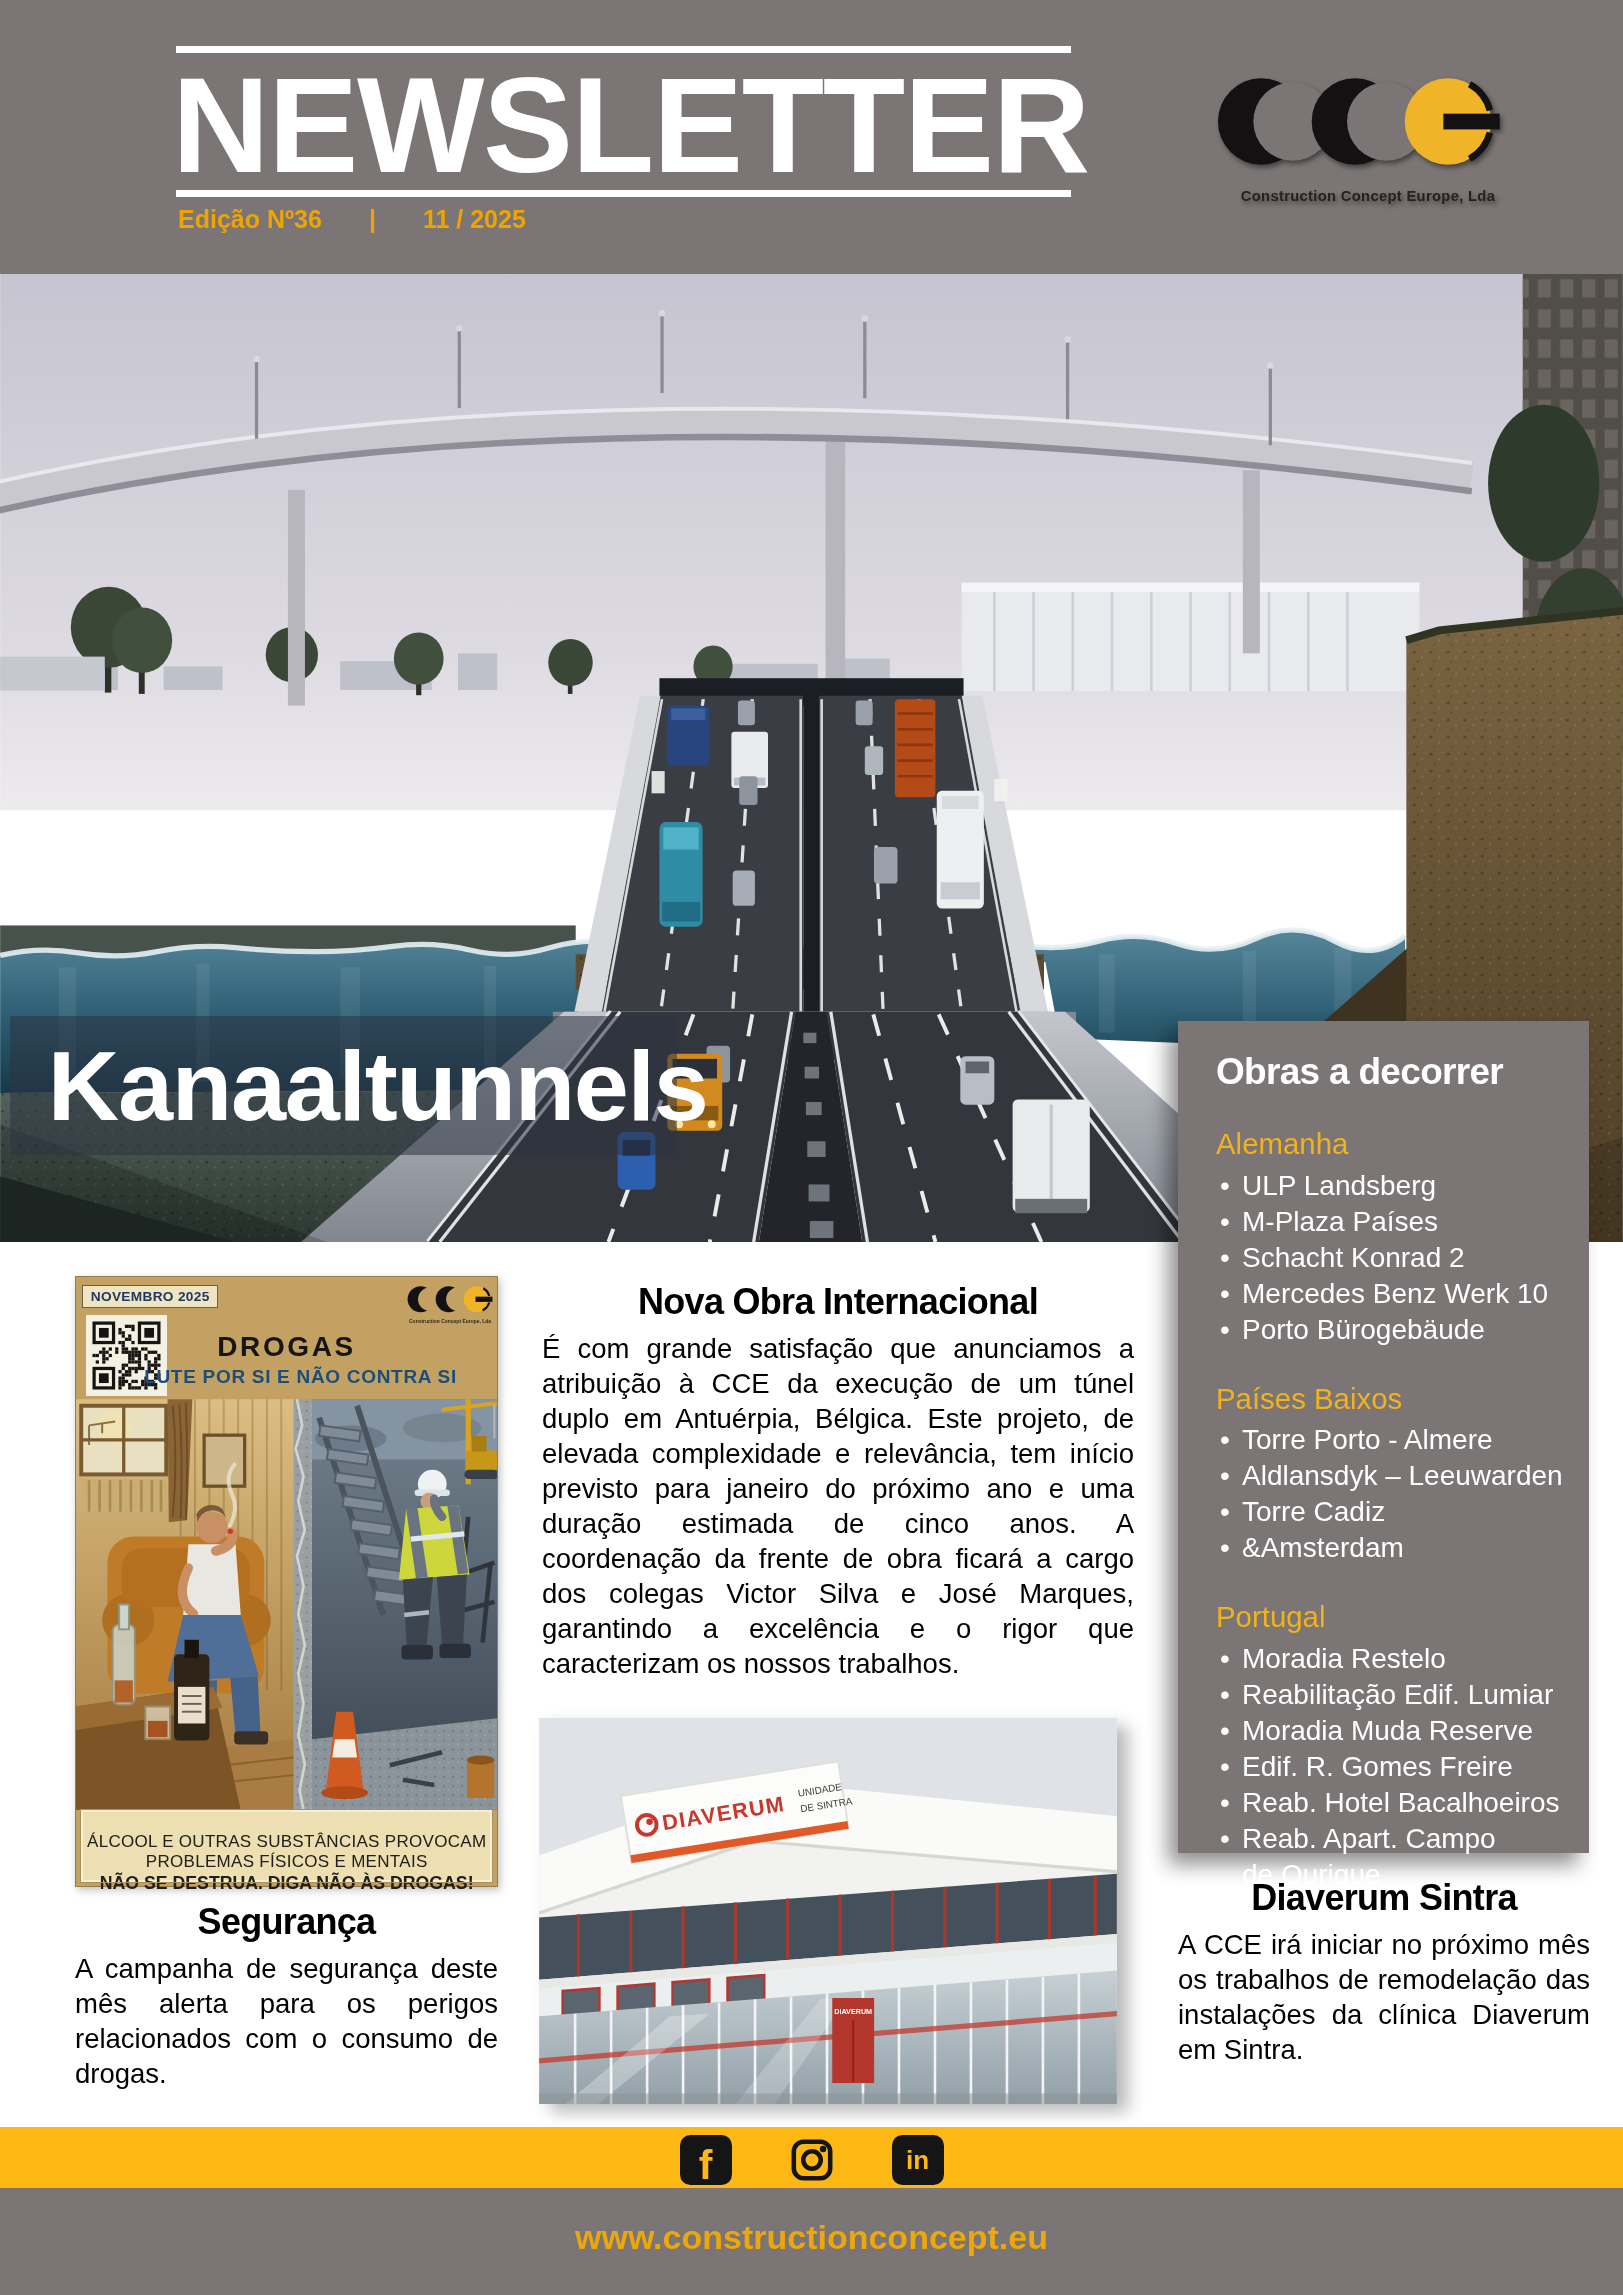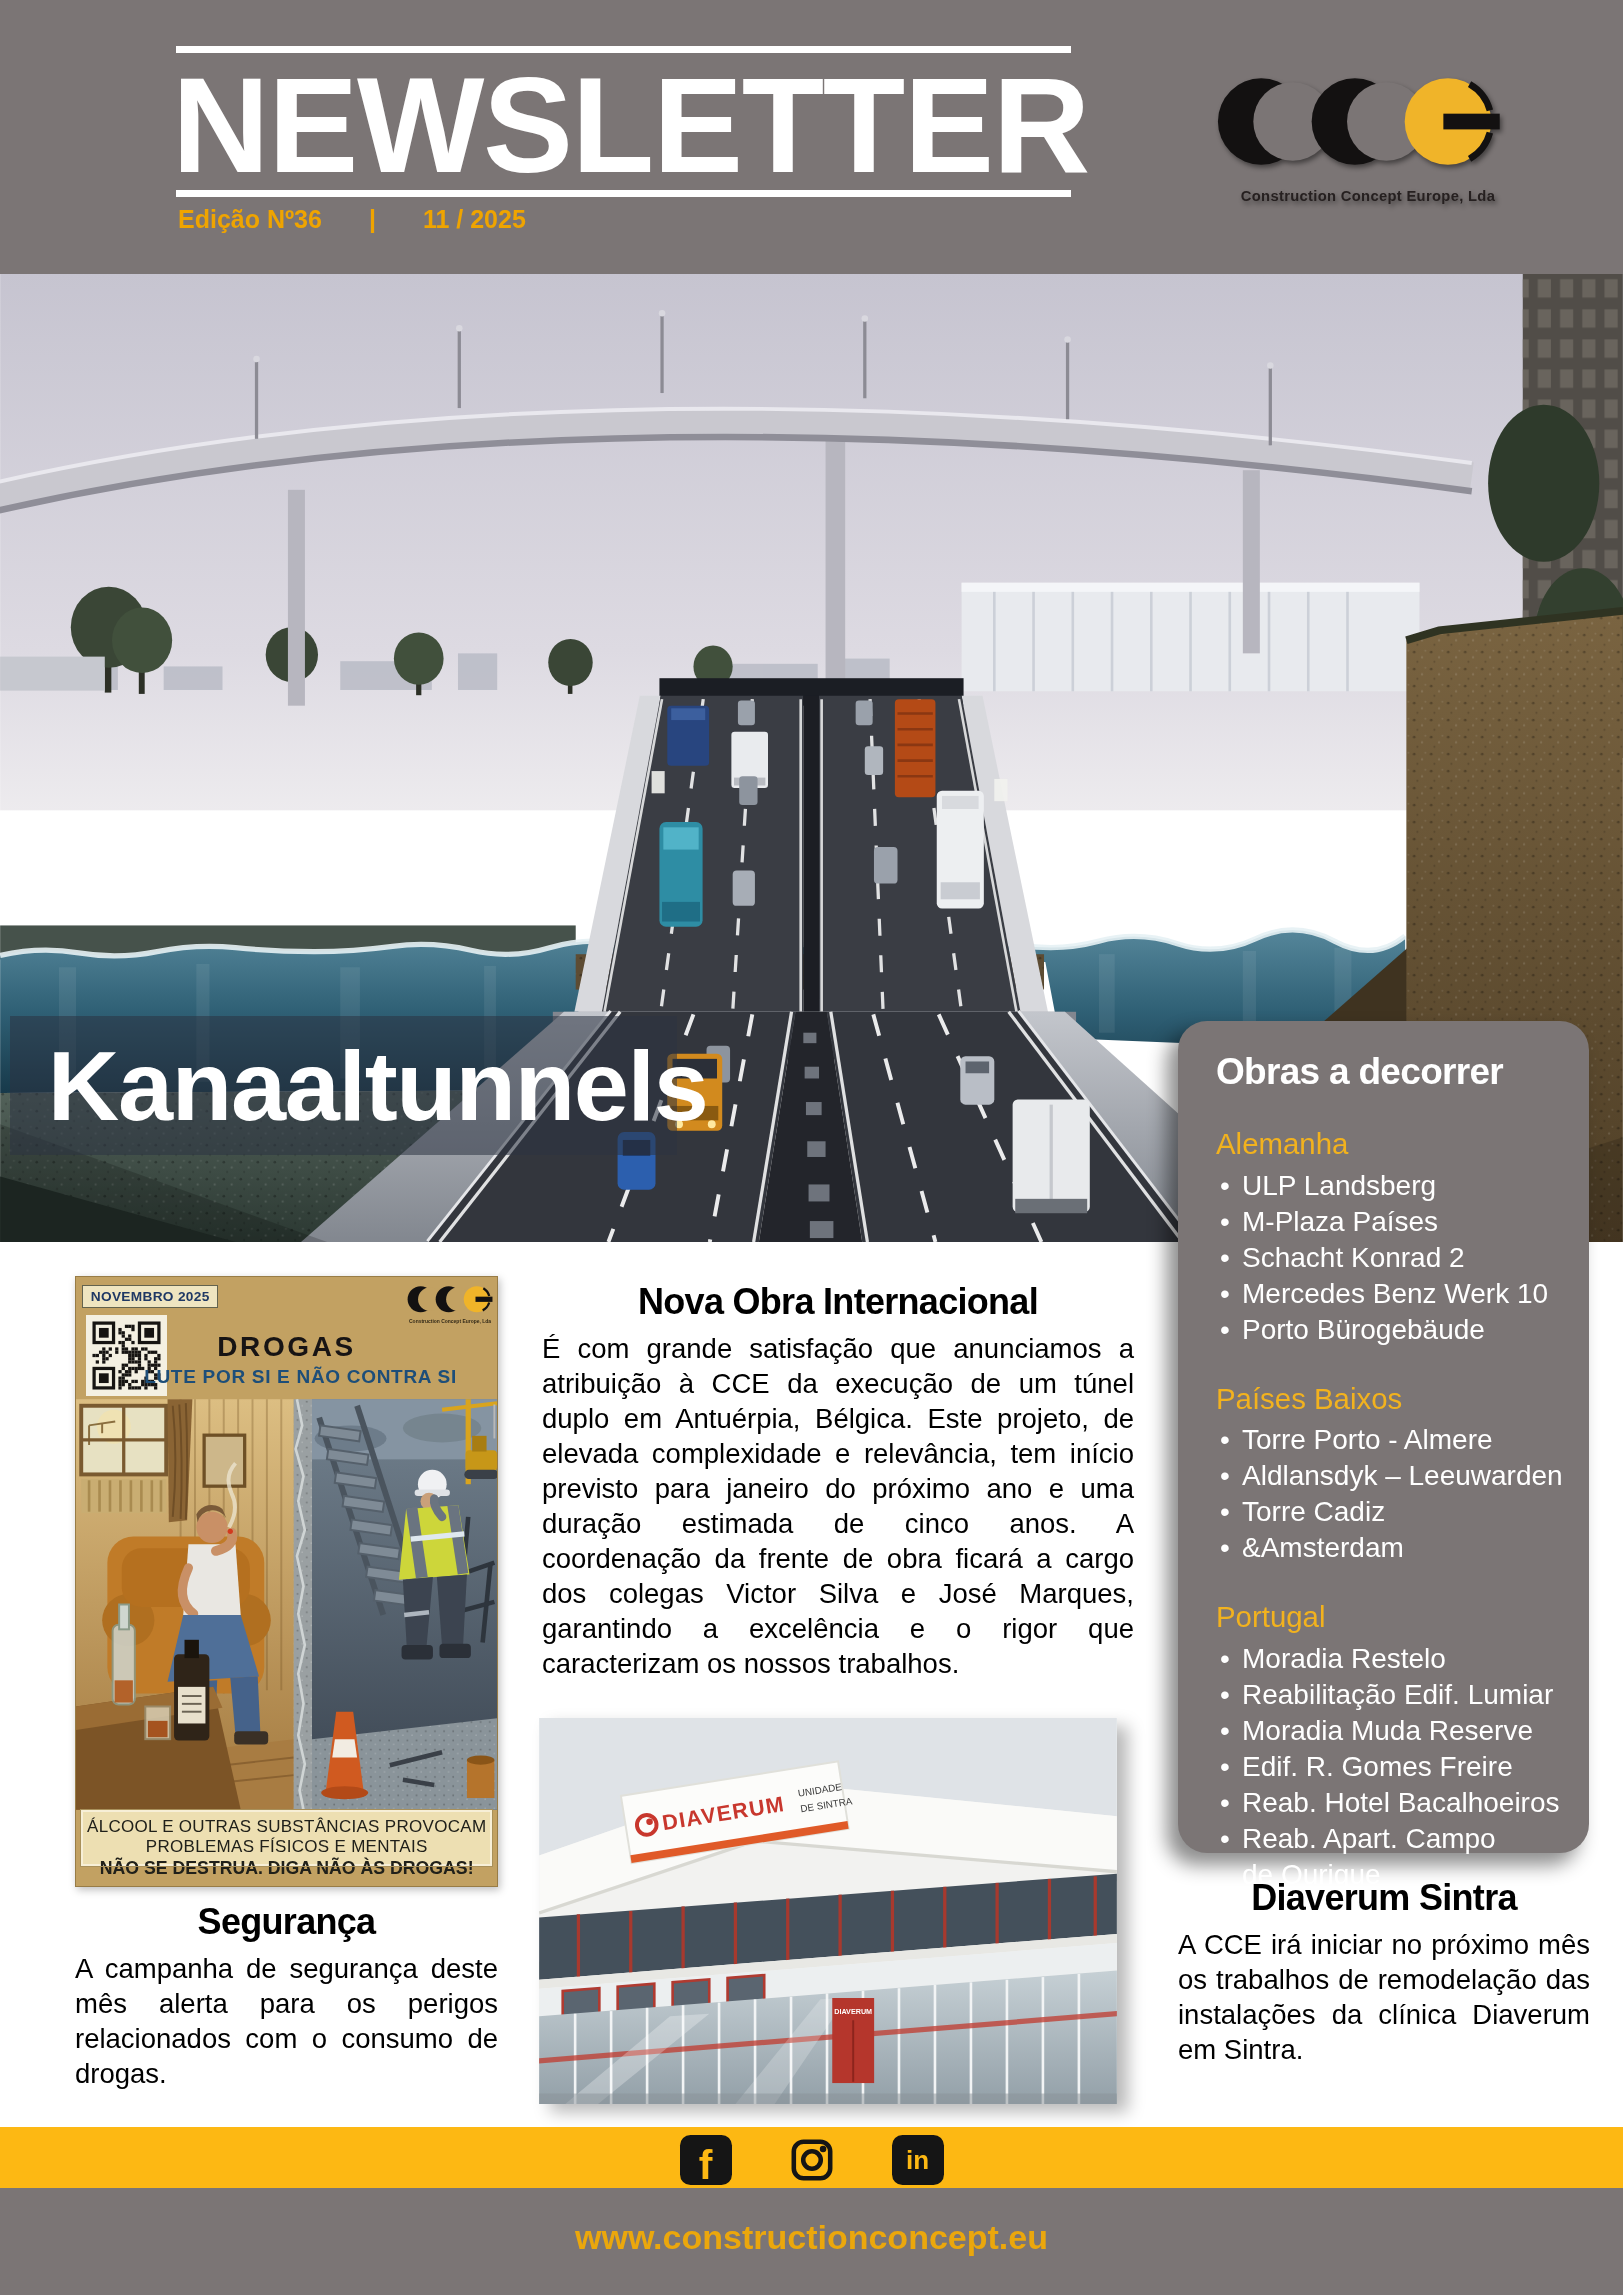--- a/index.html
+++ b/index.html
@@ -21,44 +21,44 @@
   
   .hero{position:absolute;left:0;top:274px;width:1623px;height:968px;}
   .hero-caption{position:absolute;left:9.8px;top:1016px;width:667px;height:139px;
                 background:rgba(44,51,66,.55);display:flex;align-items:center;
                 padding-left:38px;box-sizing:border-box;}
   .hero-caption span{color:#ffffff;font-size:99px;font-weight:700;letter-spacing:-1.3px;}
 
   
   .sidebar{position:absolute;left:1178px;top:1021px;width:411px;height:832px;background:#7b7575;
            box-shadow:-10.5px 11.8px 19.6px rgba(0,0,0,.45);box-sizing:border-box;
-           padding:30px 26px 0 38px;color:#ffffff;z-index:5;border-radius:29px;}
+           padding:30px 26px 0 38px;color:#ffffff;z-index:5;}
   .sidebar h2{margin:0;font-size:37px;font-weight:700;letter-spacing:-0.7px;}
   .sb-sec h3{margin:34px 0 6.5px 0;font-size:29.4px;font-weight:400;color:#f2b21e;}
   .sidebar ul{margin:0;padding:0;list-style:none;font-size:28px;line-height:36px;width:321px;}
   .sidebar li{position:relative;padding-left:26px;white-space:nowrap;}
   .sidebar li.wrap{white-space:normal;max-width:262px;}
   .sidebar li::before{content:"\2022";position:absolute;left:3.9px;}
 
   
   .poster{position:absolute;left:75px;top:1276px;width:423px;height:611px;background:#c2a162;
           border:0.7px solid rgba(90,70,30,.4);box-shadow:2px 3.3px 7.9px rgba(0,0,0,.25);box-sizing:border-box;}
   .p-badge{position:absolute;left:5.9px;top:7.9px;background:#efe5c0;border:1.3px solid #63634e;
            color:#1f3864;font-size:13.7px;font-weight:700;padding:3.3px 7.9px;letter-spacing:0.3px;}
   .p-qr{position:absolute;left:9.8px;top:38px;width:81px;height:81px;}
   .p-logo{position:absolute;left:330px;top:3.9px;}
   .p-logo-tag{fill:#332a18;font-size:7.6px;font-weight:700;}
   .p-title{position:absolute;left:0;right:0;top:54px;text-align:center;color:#171414;
            font-size:28px;font-weight:800;letter-spacing:2.6px;}
   .p-sub{position:absolute;left:0;right:0;top:89px;text-align:center;color:#1d4e79;
          font-size:19px;font-weight:700;letter-spacing:0.7px;padding-left:28px;}
   .p-illus{position:absolute;left:0;top:122px;}
-  .p-box{position:absolute;left:5.2px;top:533px;width:411px;height:56px;background:#eddfb2;
+  .p-box{position:absolute;left:5.2px;top:533px;width:411px;height:72px;background:#eddfb2;
          border:2px solid #f7efd7;outline:0.7px solid #a8905a;box-sizing:border-box;
-         text-align:center;color:#20201a;padding-top:5px;}
+         text-align:center;color:#20201a;padding-top:20px;}
   .p-box .l1,.p-box .l2{font-size:17px;line-height:20px;font-weight:400;letter-spacing:0.3px;}
   .p-box .l3{font-size:17.7px;line-height:23.6px;font-weight:800;}
 
   
   .article{position:absolute;color:#000;}
   .article h2{margin:0 0 7.9px 0;text-align:center;font-size:36px;font-weight:700;letter-spacing:-0.7px;}
   .article p{margin:0;font-size:27.5px;line-height:35px;text-align:justify;}
   .a-nova{left:542px;top:1281px;width:592px;}
   .a-seg{left:75px;top:1901px;width:423px;}
   .a-dia{left:1178px;top:1877px;width:412px;}

